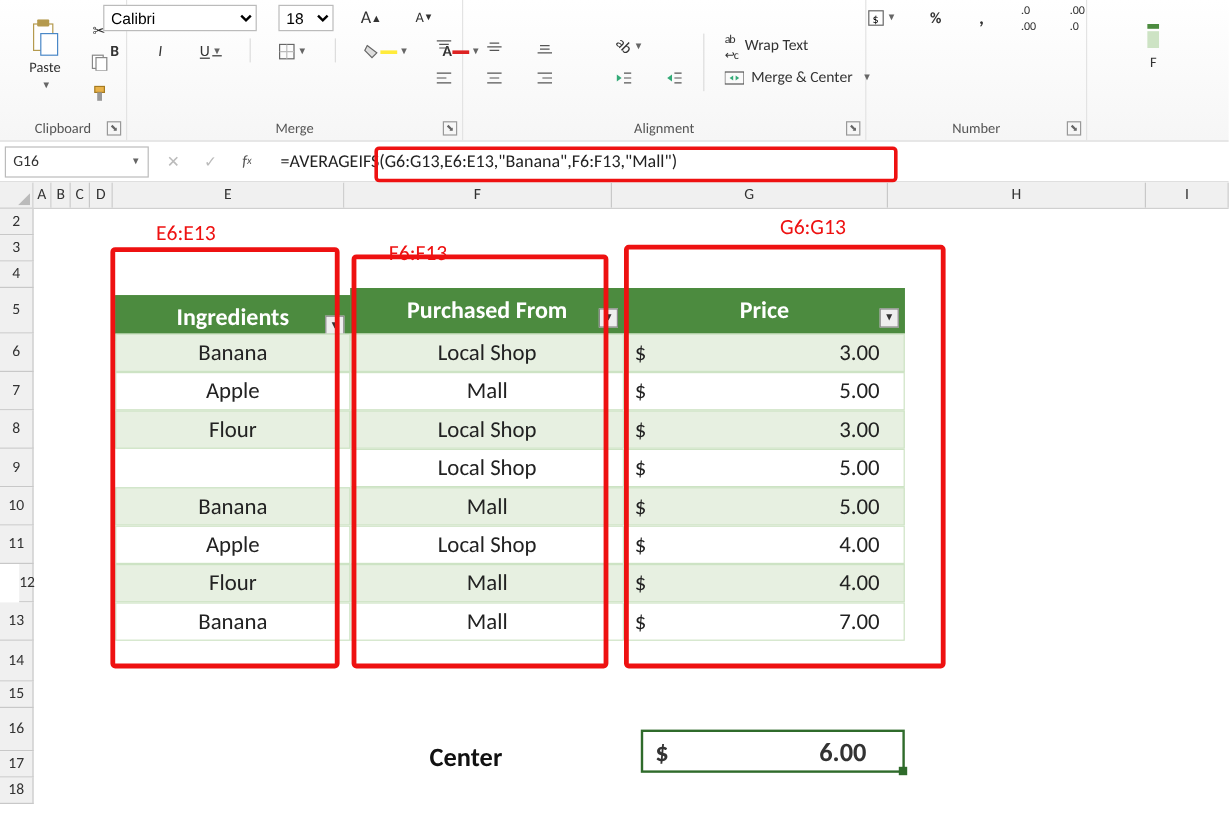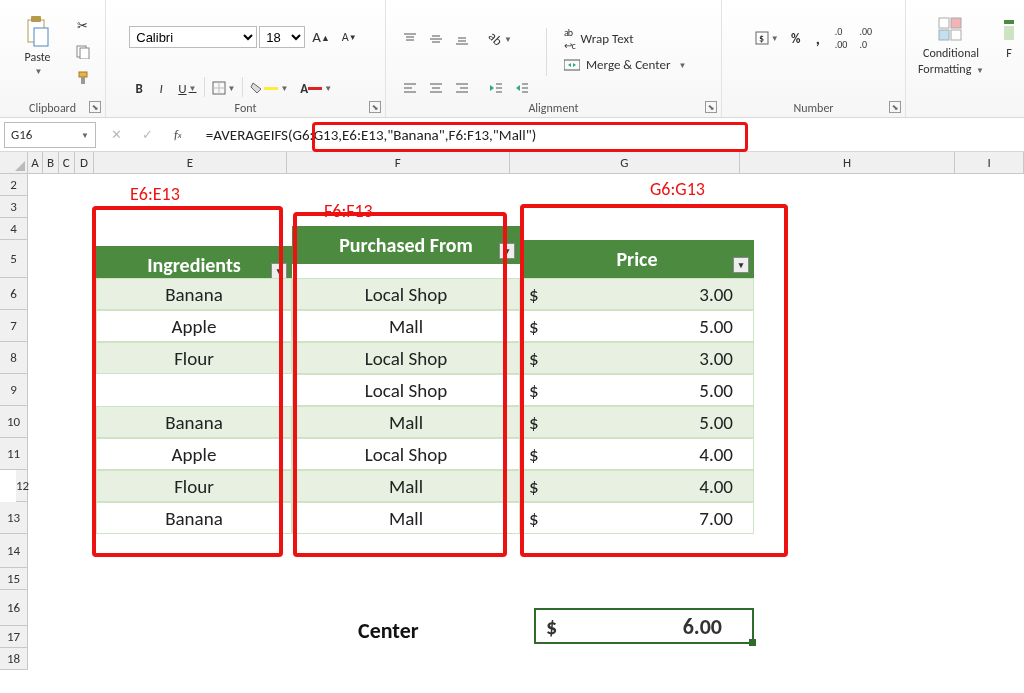--- a/index.html
+++ b/index.html
@@ -69,39 +69,39 @@
     flex-direction: column;
     align-items: center;
     justify-content: flex-start;
     gap: 2px;
     font-size: 12px;
     border: 1px solid transparent;
     cursor: pointer;
   }
   .dropdown-caret { font-size: 8px; margin-left: 2px; color: #666; }
   .row2 { display: flex; flex-direction: column; gap: 4px; }
-  .hrow { display: flex; gap: 2px; align-items: flex-start; margin-top: 23px; }
+  .hrow { display: flex; gap: 18px; align-items: flex-start; }
   select.font-name, select.font-size, select.num-format {
     height: 22px; font-size: 13px; border: 1px solid #bbb;
     background: #fff; padding: 0 2px;
   }
   select.font-name { width: 128px; }
   select.font-size { width: 46px; }
   select.num-format { width: 160px; }
   .underline-color { height: 3px; width: 14px; display: inline-block; }
   
   .formula-bar {
     height: 34px;
     border-bottom: 1px solid #d8d8d8;
     display: flex;
     align-items: center;
     background: #fff;
   }
   .namebox {
-    width: 92px; height: 26px; border: 1px solid #bbb; margin-left: 4px;
+    width: 120px; height: 26px; border: 1px solid #bbb; margin-left: 4px;
     display: flex; align-items: center; padding: 0 6px; font-size: 13px;
     background: #fff; justify-content: space-between;
   }
   .fx-controls { display: flex; align-items: center; gap: 10px; padding: 0 10px; color: #888; }
   .formula-input {
     flex: 1; height: 30px; font-size: 15px; padding: 0 8px;
     border: none; font-family: Calibri, Arial, sans-serif; color: #222;
   }
   .formula-highlight {
     position: absolute;
@@ -255,21 +255,21 @@
             <span class="underline-color" style="background:#ffeb3b"></span>
             <span class="dropdown-caret">▼</span>
           </div>
         <div class="btn">
             <span style="font-weight:700;color:#333">A</span>
             <span class="underline-color" style="background:#d22"></span>
             <span class="dropdown-caret">▼</span>
           </div>
       </div>
     </div>
-    <div class="ribbon-group-label">Font</div>
+    <div class="ribbon-group-label">Merge</div>
     <div class="dialog-launcher">⬊</div>
   </div>
 
   <div class="ribbon-group group-rel" style="width:336px">
     <div class="controls">
       <div class="row2">
         <div class="hrow">
           <div class="btn">
               <svg width="14" height="14">
                 <line x1="1" y1="2" x2="13" y2="2" stroke="#555"></line>
@@ -374,30 +374,20 @@
         <div class="btn" style="font-size:10px">.0<br>.00</div>
         <div class="btn" style="font-size:10px">.00<br>.0</div>
       </div>
     </div>
     <div class="ribbon-group-label">Number</div>
     <div class="dialog-launcher">⬊</div>
   </div>
 
   <div class="ribbon-group" style="width:110px;border-right:none">
     <div class="controls">
-      <div class="big-btn" style="width:90px">
-        <svg width="28" height="28">
-          <rect x="2" y="2" width="10" height="10" fill="#fff" stroke="#aaa"></rect>
-            <rect x="14" y="2" width="10" height="10" fill="#f2b4b4" stroke="#aaa"></rect>
-          <rect x="2" y="14" width="10" height="10" fill="#c1e0f5" stroke="#aaa"></rect>
-            <rect x="14" y="14" width="10" height="10" fill="#fff" stroke="#aaa"></rect>
-        </svg>
-        <span>Conditional</span>
-        <span><span>Formatting</span> <span class="dropdown-caret">▼</span></span>
-      </div>
       <div class="big-btn" style="width:14px">
         <svg width="10" height="28">
             <rect x="0" y="4" width="10" height="4" fill="#4c8b3f"></rect>
             <rect x="0" y="10" width="10" height="14" fill="#cde3c4"></rect>
           </svg>
         <span>F</span>
       </div>
     </div>
     <div class="ribbon-group-label">&nbsp;</div>
   </div>
@@ -448,21 +438,21 @@
       <div class="rowh" style="height: 32px; line-height: 32px; margin-left: 16px;">12</div>
       <div class="rowh" style="height: 32px; line-height: 32px;">13</div>
       <div class="rowh" style="height: 34px; line-height: 34px;">14</div>
       <div class="rowh" style="height: 22px; line-height: 22px;">15</div>
       <div class="rowh" style="height: 36px; line-height: 36px;">16</div>
       <div class="rowh" style="height: 22px; line-height: 22px;">17</div>
       <div class="rowh" style="height: 22px; line-height: 22px;">18</div>
     </div>
   <div class="cells" id="cells">
       <div class="cell tbl-header" style="left: 68px; top: 72px; width: 196px; height: 38px;">Ingredients<div class="filter-btn">▾</div></div>
-      <div class="cell tbl-header" style="left: 264px; top: 52px; width: 228px; height: 38px;">Purchased From<div class="filter-btn">▾</div></div>
+      <div class="cell tbl-header" style="left: 264px; top: 66px; width: 228px; height: 38px;">Purchased From<div class="filter-btn">▾</div></div>
       <div class="cell tbl-header" style="left: 492px; top: 66px; width: 234px; height: 38px;">Price<div class="filter-btn">▾</div></div>
       <div class="cell tbl-cell tbl-rowodd" style="left: 68px; top: 104px; width: 196px; height: 32px;">Banana</div>
       <div class="cell tbl-cell tbl-rowodd" style="left: 264px; top: 104px; width: 228px; height: 32px;">Local Shop</div>
       <div class="cell tbl-cell tbl-price tbl-rowodd" style="left: 492px; top: 104px; width: 234px; height: 32px;">
         <span>$</span>
         <span>3.00</span>
       </div>
       <div class="cell tbl-cell tbl-roweven" style="left: 68px; top: 136px; width: 196px; height: 32px;">Apple</div>
       <div class="cell tbl-cell tbl-roweven" style="left: 264px; top: 136px; width: 228px; height: 32px;">Mall</div>
       <div class="cell tbl-cell tbl-price tbl-roweven" style="left: 492px; top: 136px; width: 234px; height: 32px;">

